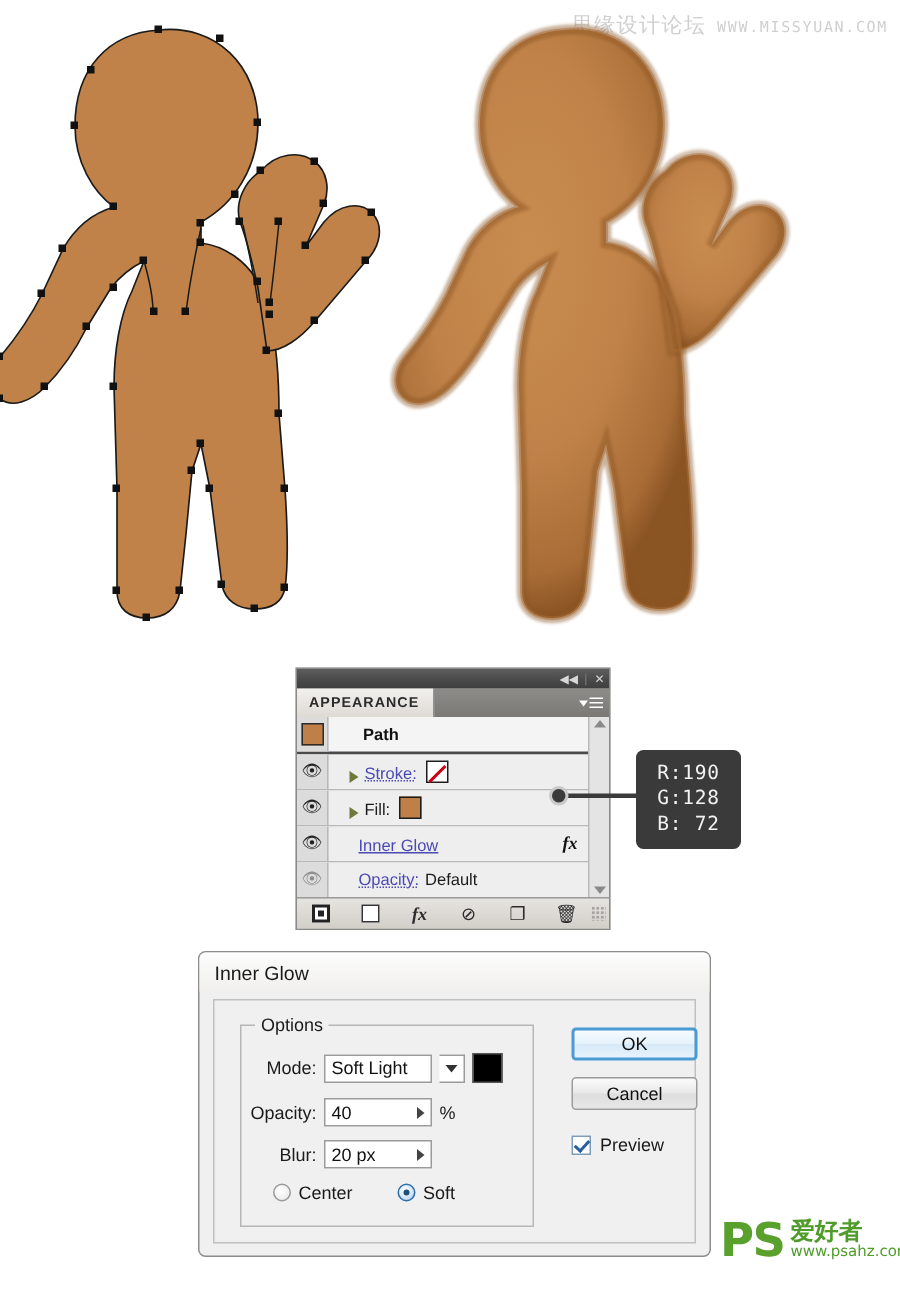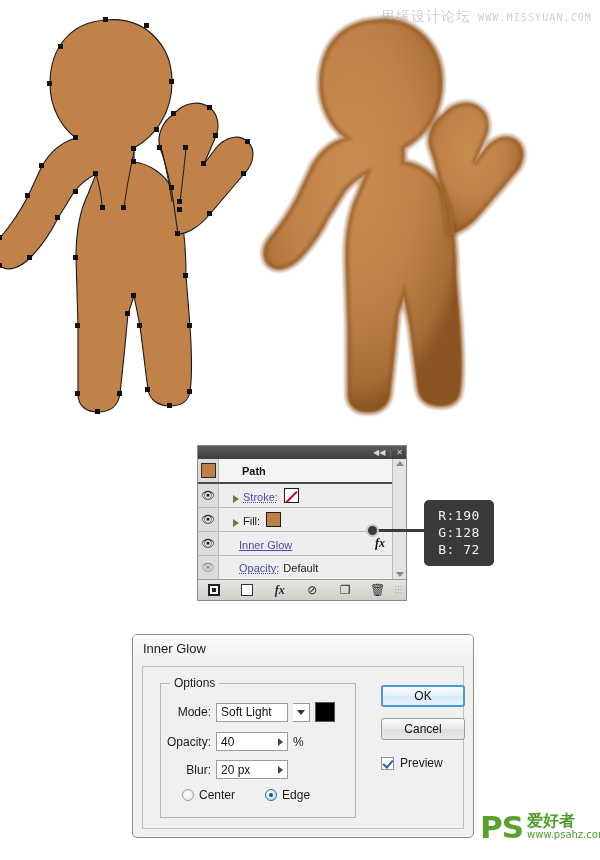--- a/index.html
+++ b/index.html
@@ -750,20 +750,33 @@
 </div>
 
 <div id="appearance-panel">
 
   <div class="panel-titlebar">
     <span class="tb-btn">◀◀</span>
     <span class="tb-sep"></span>
     <span class="tb-btn">✕</span>
   </div>
 
+  <div class="panel-tabrow">
+    <div class="panel-tab">APPEARANCE</div>
+    <div class="panel-tab-fill">
+      <span class="panel-menu-icon">
+        <span class="caret"></span>
+        <span class="lines">
+            <i></i>
+            <i></i>
+            <i></i>
+          </span>
+      </span>
+    </div>
+  </div>
 
   <div class="panel-body">
     <div class="rows-area">
 
       <div class="ap-row row-title">
         <div class="thumb-cell">
           <span class="thumb-swatch" style="background:#be8048"></span>
         </div>
         <div class="row-content">
           <span class="row-title-text">Path</span>
@@ -888,21 +901,21 @@
         </span>
       </div>
 
       <div class="radio-row">
         <span class="radio-item">
           <span class="radio-dot"></span>
           <span>Center</span>
         </span>
         <span class="radio-item">
           <span class="radio-dot checked"></span>
-          <span>Edge</span>
+          <span>Soft</span>
         </span>
       </div>
     </div>
 
     <div class="dlg-btn primary" style="left:238px; top:18px;">
       <span>OK</span>
     </div>
     <div class="dlg-btn" style="left:238px; top:51px;">
       <span>Cancel</span>
     </div>

